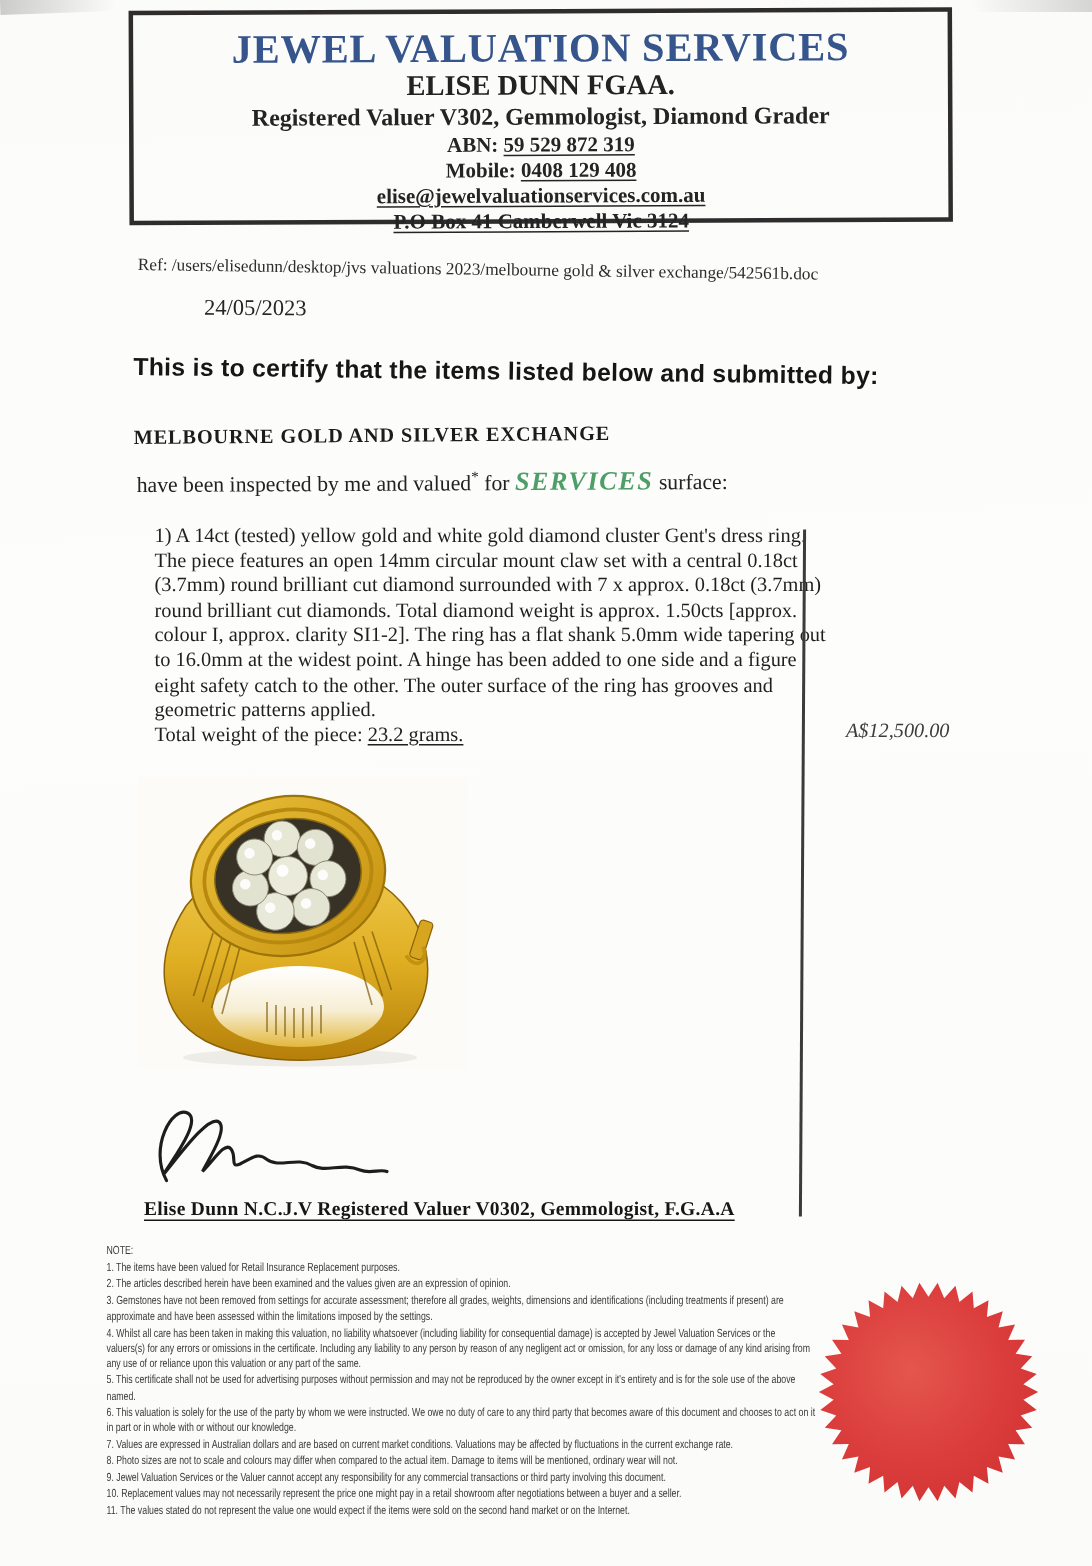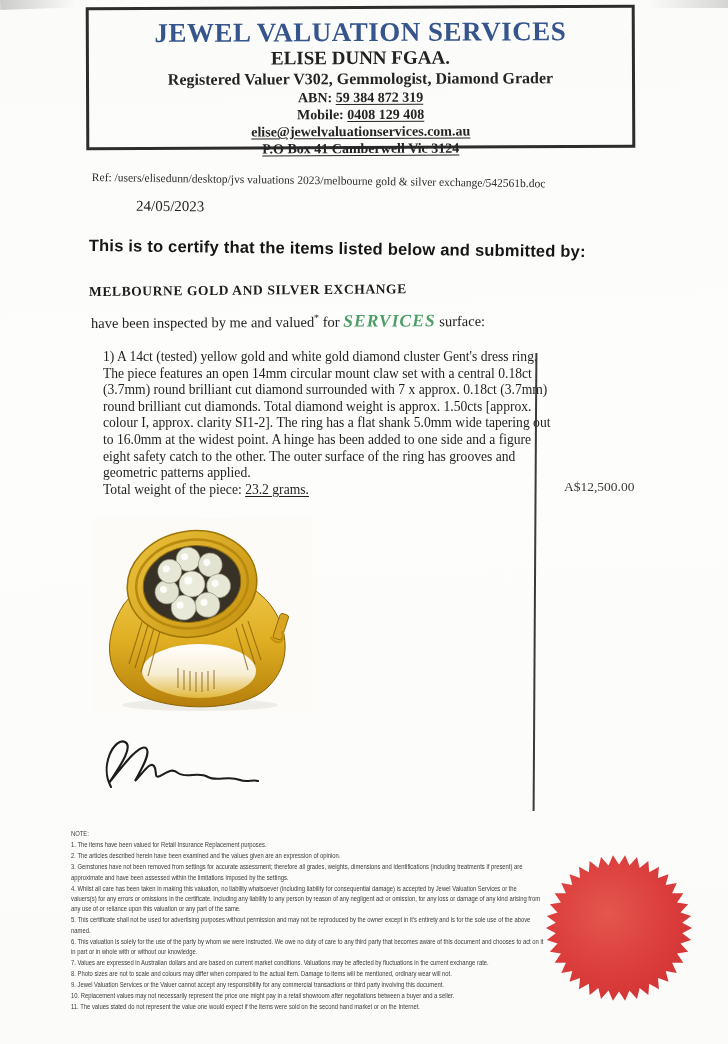--- a/index.html
+++ b/index.html
@@ -38,21 +38,21 @@
   .date{position:absolute;left:92px;top:198px;font-size:15px;color:#262626;transform:rotate(.4deg);margin-left:44px;}
   .certify{position:absolute;left:89px;top:236px;width:560px;
     font-family:"Liberation Sans",sans-serif;font-weight:bold;font-size:16.5px;letter-spacing:.2px;color:#161616;
     transform:rotate(.7deg);transform-origin:left top;}
   .client{position:absolute;left:89px;top:284px;font-size:13.5px;font-weight:bold;letter-spacing:.6px;color:#1c1c1c;transform:rotate(-.5deg);transform-origin:left top;}
   .purpose{position:absolute;left:91px;top:312px;font-size:14.5px;color:#222;transform:rotate(-.3deg);transform-origin:left top;}
   .purpose sup{font-size:10px;}
   .insurance{color:var(--insurance-green);font-weight:bold;font-style:italic;font-size:17.5px;letter-spacing:1px;}
   .item-desc{position:absolute;left:103px;top:349px;width:457px;font-size:13.6px;line-height:16.6px;color:#1f1f1f;}
   .divider{position:absolute;left:534px;top:353px;width:2px;height:458px;background:#3b3b3b;transform:rotate(.35deg);}
-  .price{position:absolute;left:564px;top:479px;font-size:13.5px;color:#3c3c3c;}
+  .price{position:absolute;left:564px;top:479px;font-size:13.5px;color:#3c3c3c;font-style:italic;}
   .ring-photo{position:absolute;left:92px;top:518px;width:220px;height:195px;}
   .signature-svg{position:absolute;left:95px;top:729px;width:185px;height:70px;}
   .sig-line{position:absolute;left:96px;top:798px;font-size:13px;font-weight:bold;letter-spacing:.2px;color:#161616;
     text-decoration:underline;text-underline-offset:3px;}
   
   .notes{position:absolute;left:71px;top:829px;width:630px;transform:scaleX(.75);transform-origin:left top;
     font-family:"Liberation Sans",sans-serif;font-size:7.8px;line-height:10.4px;color:#3a3a3a;}
   .note-head{margin-bottom:1px;}
   .note-item{margin-bottom:.5px;}
   .seal-svg{position:absolute;left:545px;top:842px;width:148px;height:172px;}
@@ -61,21 +61,21 @@
 <body>
 
 <div class="page">
   <div class="scan-shade-left"></div>
   <div class="scan-shade-right"></div>
 
   <div class="header-box">
     <div class="hb-title">JEWEL VALUATION SERVICES</div>
     <div class="hb-sub">ELISE DUNN FGAA.</div>
     <div class="hb-cred">Registered Valuer V302, Gemmologist, Diamond Grader</div>
-    <div class="hb-line"><span>ABN:</span> <span class="u">59 384 872 319</span></div>
+    <div class="hb-line"><span>ABN:</span> <span class="u">59 529 872 319</span></div>
     <div class="hb-line"><span>Mobile:</span> <span class="u">0408 129 408</span></div>
     <div class="hb-line u">elise@jewelvaluationservices.com.au</div>
     <div class="hb-line hb-last u">P.O Box 41 Camberwell Vic 3124</div>
   </div>
 
   <div class="ref">Ref: /users/elisedunn/desktop/jvs valuations 2023/melbourne gold &amp; silver exchange/542561b.doc</div>
   <div class="date">24/05/2023</div>
   <div class="certify">This is to certify that the items listed below and submitted by:</div>
   <div class="client">MELBOURNE GOLD AND SILVER EXCHANGE</div>
   <div class="purpose">
@@ -143,20 +143,21 @@
           <circle cx="71" cy="67" r="3.5"></circle>
         <circle cx="77" cy="47" r="3.5"></circle>
           <circle cx="97" cy="62" r="4"></circle>
       </g>
     </g>
   </svg>
 
   <svg class="signature-svg" viewBox="0 0 185 70" aria-hidden="true">
     <path fill="none" stroke="#1d1d1d" stroke-width="2.1" stroke-linecap="round" d="M16,58 C 4,36 20,8 30,13 C 40,18 20,44 14,54 C 24,42 44,14 51,19 C 57,24 44,44 40,52 C 48,44 55,32 59,37 C 63,42 58,50 65,47 C 73,43 77,39 83,44 C 91,50 103,42 113,48 C 122,53 133,46 145,51 C 152,54 158,50 163,52"></path>
   </svg>
+  <div class="sig-line">Elise Dunn N.C.J.V Registered Valuer V0302, Gemmologist, F.G.A.A</div>
 
   <div class="notes">
     <div class="note-head">NOTE:</div>
     <div id="notes-list">
         <div class="note-item">1. The items have been valued for Retail Insurance Replacement purposes.</div>
         <div class="note-item">2. The articles described herein have been examined and the values given are an expression of opinion.</div>
         <div class="note-item">3. Gemstones have not been removed from settings for accurate assessment; therefore all grades, weights, dimensions and identifications (including treatments if present) are approximate and have been assessed within the limitations imposed by the settings.</div>
         <div class="note-item">4. Whilst all care has been taken in making this valuation, no liability whatsoever (including liability for consequential damage) is accepted by Jewel Valuation Services or the valuers(s) for any errors or omissions in the certificate. Including any liability to any person by reason of any negligent act or omission, for any loss or damage of any kind arising from any use of or reliance upon this valuation or any part of the same.</div>
         <div class="note-item">5. This certificate shall not be used for advertising purposes without permission and may not be reproduced by the owner except in it's entirety and is for the sole use of the above named.</div>
         <div class="note-item">6. This valuation is solely for the use of the party by whom we were instructed. We owe no duty of care to any third party that becomes aware of this document and chooses to act on it in part or in whole with or without our knowledge.</div>

